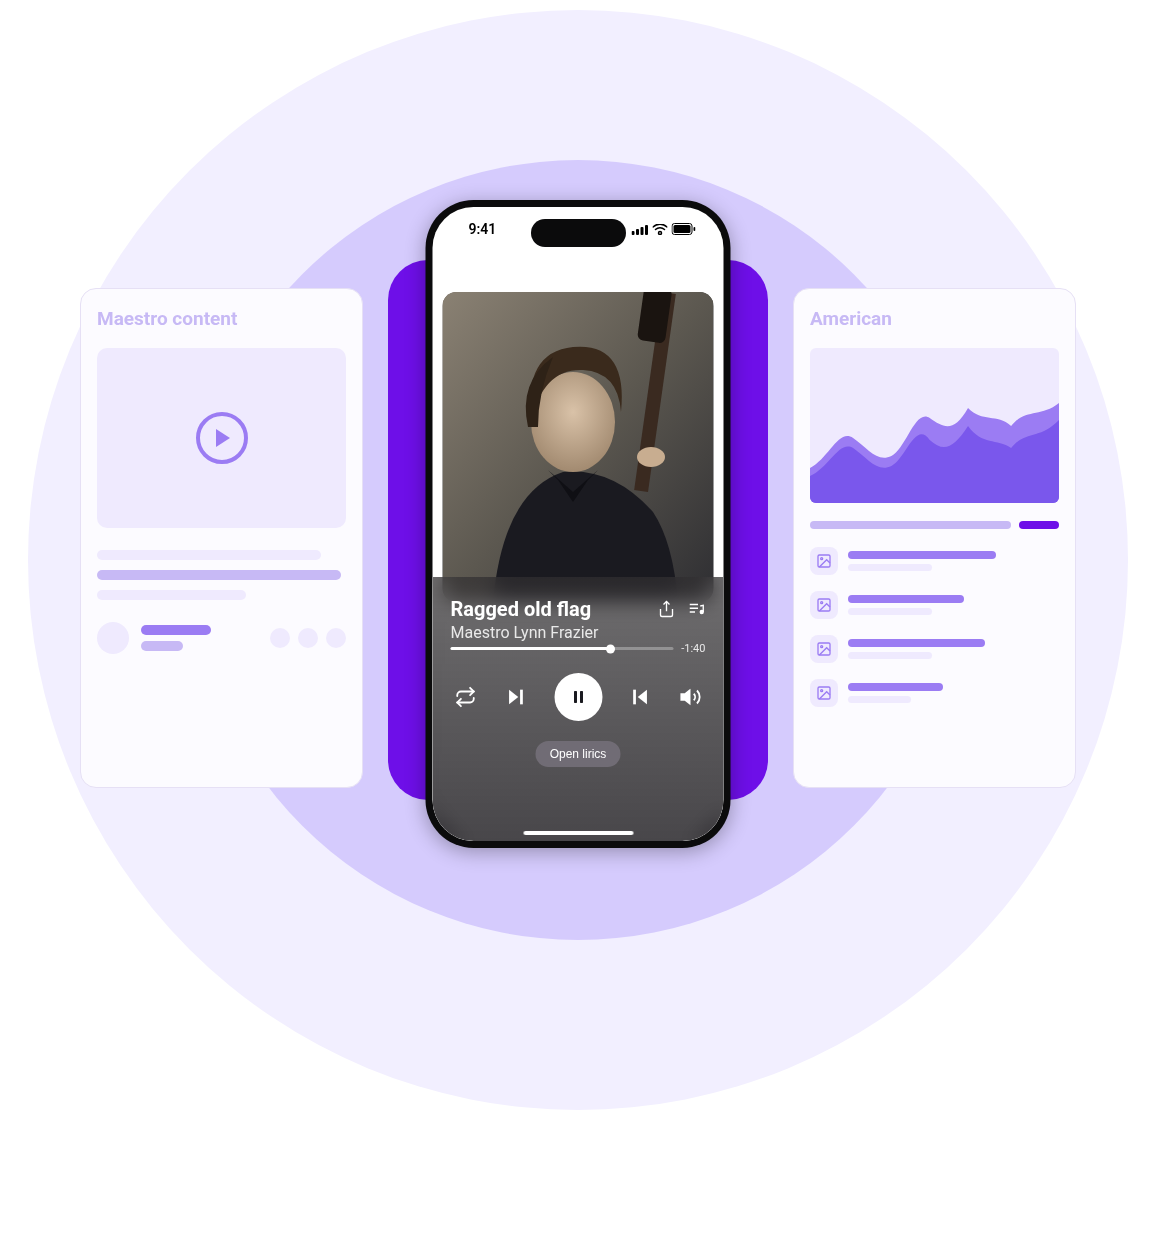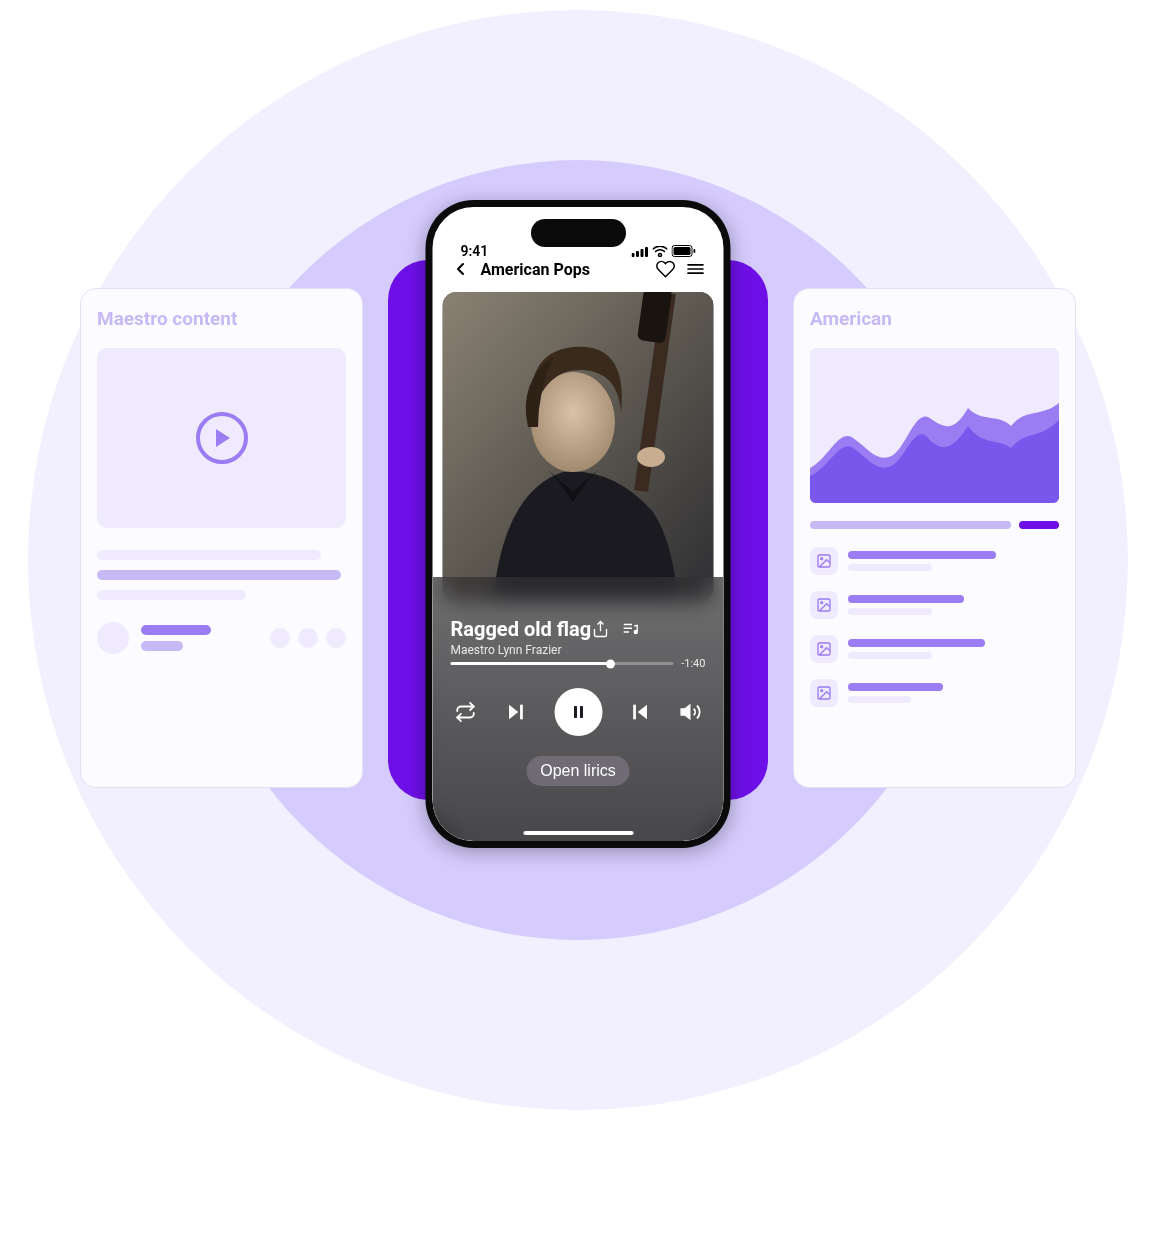--- a/index.html
+++ b/index.html
@@ -154,30 +154,29 @@
     left: 50%;
     transform: translateX(-50%);
     width: 95px;
     height: 28px;
     background: #0b0b0c;
     border-radius: 16px;
     z-index: 5;
   }
   .status-bar {
     position: absolute;
-    top: 0; left: 0; right: 0;
+    top: 0; left: 8px; right: 0;
     height: 44px;
     display: flex;
     justify-content: space-between;
     align-items: center;
     padding: 0 28px;
     font-size: 14px;
     font-weight: 600;
     z-index: 4;
-    margin-top: 22px;
   }
   .status-icons { display:flex; gap:4px; align-items:center; }
   .nav-row {
     position: absolute;
     top: 52px;
     left: 0; right: 0;
     padding: 0 18px;
     display: flex;
     align-items: center;
     gap: 10px;
@@ -201,41 +200,41 @@
 
   .player-panel {
     position: absolute;
     left: 0; right: 0; bottom: 0;
     top: 370px;
     background: linear-gradient(180deg, rgba(50,48,50,0.7), rgba(40,38,42,0.85));
     backdrop-filter: blur(10px);
     padding: 20px 18px 10px;
     color: #fff;
   }
-  .track-row { display:flex; justify-content:flex-start; align-items:flex-start;margin-top:20px; }
+  .track-row { display:flex; justify-content:space-between; align-items:flex-start; }
   .track-title { font-size: 20px; font-weight: 700; margin-bottom: 2px; }
-  .track-artist { font-size: 12px; opacity: 0.85; }
+  .track-artist { font-size: 16px; opacity: 0.85; }
   .track-icons { display:flex; gap:12px; margin-top:3px; }
   .progress-row { display:flex; align-items:center; gap:8px; }
   .progress-bar { flex:1; height:3px; background: rgba(255,255,255,0.3); border-radius:2px; position:relative; }
   .progress-fill { position:absolute; left:0; top:0; bottom:0; width:72%; background:#fff; border-radius:2px; }
   .progress-thumb { position:absolute; left:72%; top:50%; transform:translate(-50%,-50%); width:9px; height:9px; background:#fff; border-radius:50%; }
   .time-remain { font-size:11px; opacity:0.85; }
   .controls { display:flex; justify-content:space-between; align-items:center; margin-top:18px; padding: 0 4px; }
   .ctrl { width:22px; height:22px; }
   .play-btn {
     width: 48px; height: 48px; border-radius:50%; background:#fff;
     display:flex; align-items:center; justify-content:center;
   }
   .lyrics-btn {
     display:block;
     margin: 20px auto 0;
     background: rgba(120,115,125,0.8);
     color:#fff;
-    font-size:16px;
+    font-size:12px;
     padding: 6px 14px;
     border-radius: 16px;
     border:none;
   }
   .home-bar {
     position:absolute;
     bottom: 6px;
     left:50%;
     transform:translateX(-50%);
     width: 110px;
@@ -359,35 +358,20 @@
             <path d="M7.5 10.5a1.5 1.5 0 100-3 1.5 1.5 0 000 3zM3 5.5a6.5 6.5 0 019 0M0.5 3a10 10 0 0114 0" stroke="#000" stroke-width="1.5" fill="none" stroke-linecap="round"></path>
           </svg>
         <svg width="24" height="12" viewBox="0 0 24 12">
             <rect x="0.5" y="0.5" width="20" height="11" rx="2.5" stroke="#000" fill="none"></rect>
             <rect x="2" y="2" width="17" height="8" rx="1.5" fill="#000"></rect>
             <rect x="22" y="4" width="2" height="4" rx="1" fill="#000"></rect>
           </svg>
       </div>
     </div>
 
-    <div class="nav-row">
-      <svg class="icon-btn" viewBox="0 0 24 24" fill="none" stroke="#000" stroke-width="2.5" stroke-linecap="round" stroke-linejoin="round">
-          <polyline points="15 18 9 12 15 6"></polyline>
-        </svg>
-      <span class="nav-title">American Pops</span>
-      <div class="nav-spacer"></div>
-      <svg class="icon-btn" viewBox="0 0 24 24" fill="none" stroke="#000" stroke-width="1.8">
-          <path d="M20.84 4.61a5.5 5.5 0 00-7.78 0L12 5.67l-1.06-1.06a5.5 5.5 0 00-7.78 7.78l1.06 1.06L12 21.23l7.78-7.78 1.06-1.06a5.5 5.5 0 000-7.78z"></path>
-        </svg>
-      <svg class="icon-btn" viewBox="0 0 24 24" fill="none" stroke="#000" stroke-width="2" stroke-linecap="round">
-          <line x1="3" y1="7" x2="21" y2="7"></line>
-          <line x1="3" y1="12" x2="21" y2="12"></line>
-          <line x1="3" y1="17" x2="21" y2="17"></line>
-        </svg>
-    </div>
 
     <div class="artwork">
       <svg viewBox="0 0 270 310">
         <defs>
           <linearGradient id="bggrad" x1="0" y1="0" x2="1" y2="1">
             <stop offset="0%" stop-color="#8a8173"></stop>
             <stop offset="50%" stop-color="#5c5850"></stop>
             <stop offset="100%" stop-color="#2e2e32"></stop>
           </linearGradient>
           <radialGradient id="face" cx="0.5" cy="0.4" r="0.6">

